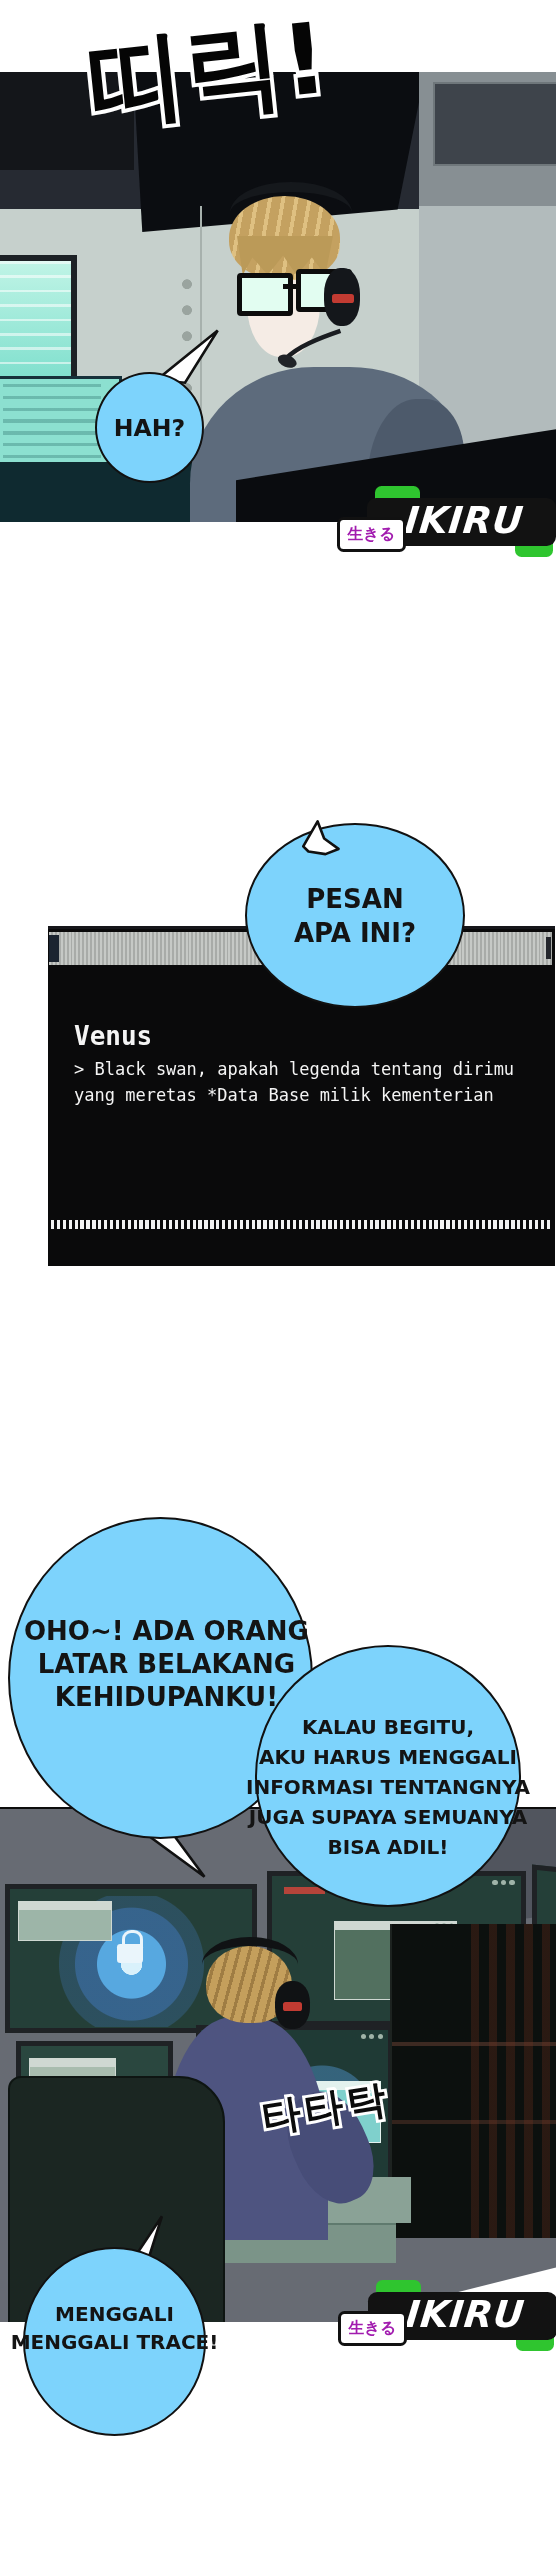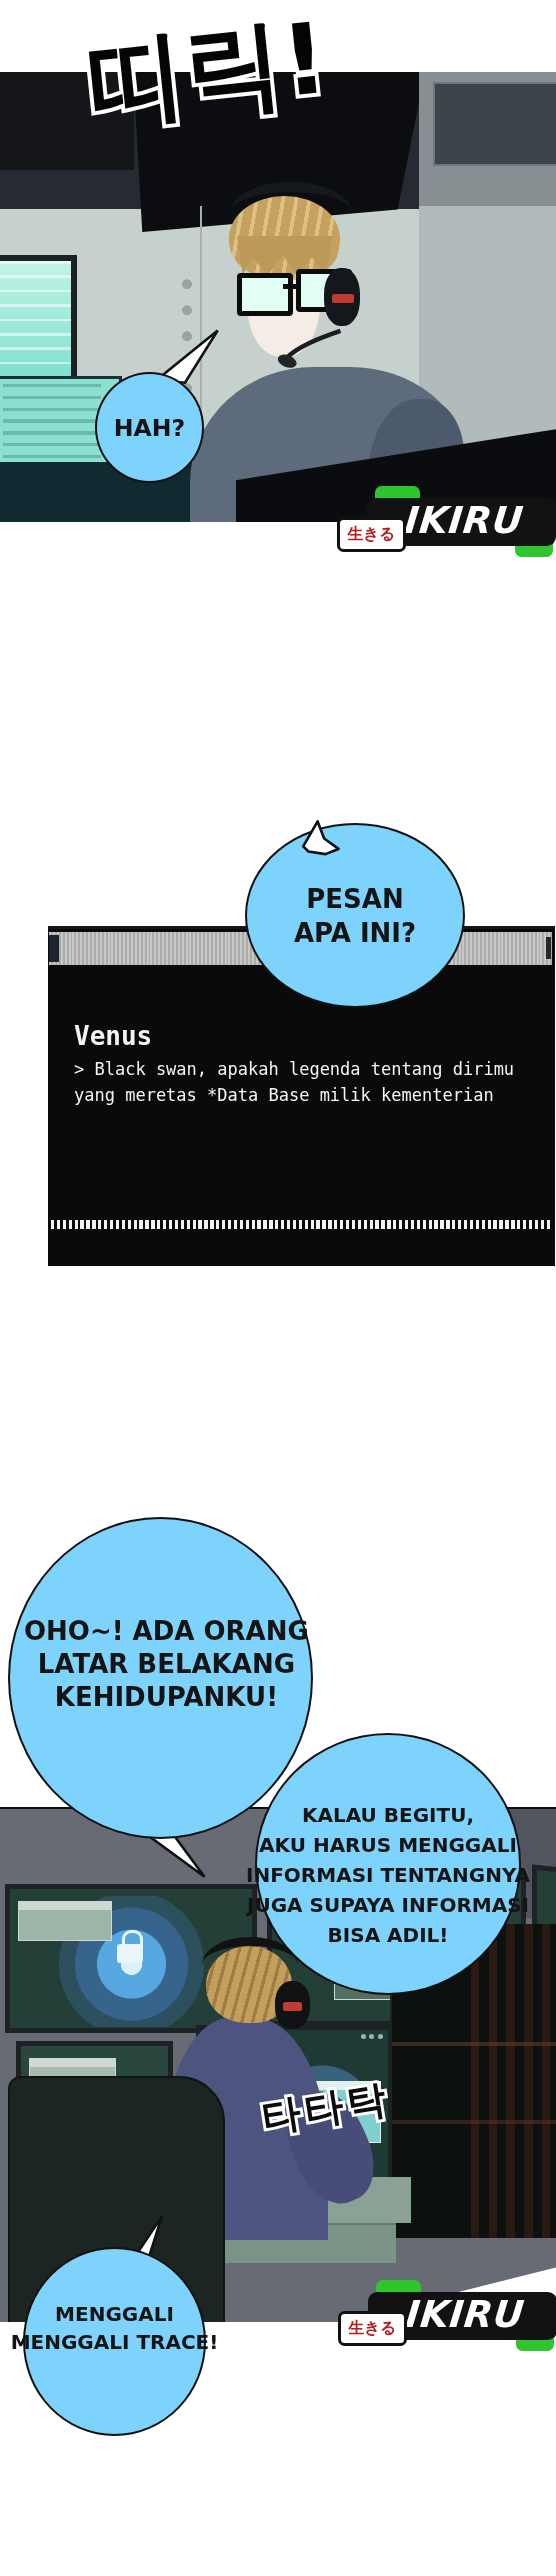--- a/index.html
+++ b/index.html
@@ -23,21 +23,21 @@
       background:repeating-linear-gradient(90deg,#f2f2f2 0 3.3px,#0a0a0b 3.3px 5.9px);}
   
   .ikiru{position:absolute;width:219px;height:79px;z-index:40;}
   .ikiru .gtop{position:absolute;left:38px;top:0;width:45px;height:41px;background:#2fc52f;border-radius:6.5px;}
   .ikiru .gbot{position:absolute;left:178px;top:30px;width:38px;height:41px;background:#2fc52f;border-radius:6.5px;}
   .ikiru .plate{position:absolute;left:30px;top:11.8px;width:189px;height:48px;background:#121212;border-radius:9.2px;}
   .ikiru .word{position:absolute;left:38px;top:1.3px;font-size:37px;font-weight:900;font-style:italic;
                color:#fff;letter-spacing:0.7px;transform:skewX(-6deg);font-family:"DejaVu Sans",sans-serif;}
   .ikiru .badge{position:absolute;left:0;top:31px;width:63px;height:29px;background:#fff;border:3.3px solid #111;
                 border-radius:6.5px;display:flex;align-items:center;justify-content:center;
-                font-size:15.7px;font-weight:bold;color:#b91c1c;}
+                font-size:15.7px;font-weight:bold;color:#a21caf;}
   
   .screen-code{background-image:repeating-linear-gradient(180deg,rgba(110,200,140,.38) 0 2.6px,transparent 2.6px 10.5px);}
   .mon{position:absolute;border:5.2px solid #1f2225;background:#243f38;}
   .popup{position:absolute;background:#52705f;border:1.3px solid #cfd8d2;}
   .popup .tb{position:absolute;left:0;top:0;right:0;height:7.9px;background:#cfd8d2;}
   .dots{position:absolute;display:flex;gap:3.3px;}
   .dots i{width:5.2px;height:5.2px;border-radius:50%;background:#9fb3a8;display:block;}
 </style>
 </head>
 <body>
@@ -218,26 +218,26 @@
     <polygon points="12,22 100,48 162,132" fill="#ffffff" stroke="#111111" stroke-width="4"></polygon>
   </svg>
   <div class="bubble" style="left:7.9px;top:1517px;width:301px;height:318px;font-size:26px;line-height:33px;">
     <div style="transform:translateY(-14.4px);padding-left:12px;">
       <span>OHO~! ADA ORANG</span>
       <span>LATAR BELAKANG</span>
       <span>KEHIDUPANKU!</span>
     </div>
   </div>
 
-  <div class="bubble" style="left:255px;top:1733px;width:262px;height:258px;font-size:20px;line-height:30px;">
+  <div class="bubble" style="left:255px;top:1645px;width:262px;height:258px;font-size:20px;line-height:30px;">
     <div style="transform:translateY(10.5px);">
       <span>KALAU BEGITU,</span>
       <span>AKU HARUS MENGGALI</span>
       <span>INFORMASI TENTANGNYA</span>
-      <span>JUGA SUPAYA INFORMASI</span>
+      <span>JUGA SUPAYA SEMUANYA</span>
       <span>BISA ADIL!</span>
     </div>
   </div>
 
   <svg class="abs" style="left:124px;top:2211px;z-index:29;" width="49" height="59" viewBox="0 0 75 90">
     <polygon points="10,80 58,8 34,84" fill="#ffffff" stroke="#111111" stroke-width="4"></polygon>
   </svg>
   <div class="bubble" style="left:23px;top:2247px;width:179px;height:185px;font-size:20px;line-height:27.5px;">
     <div style="transform:translateY(-13px);">
       <span>MENGGALI</span>

